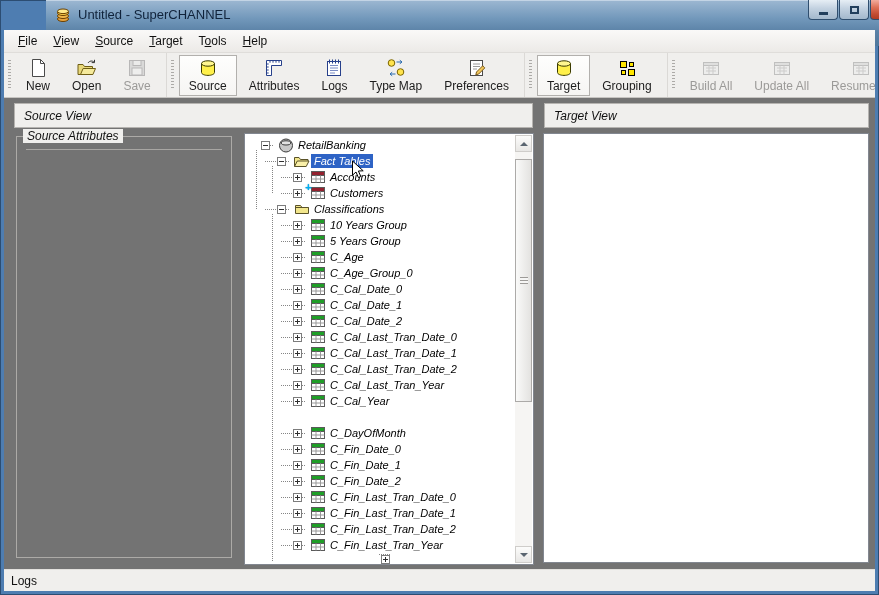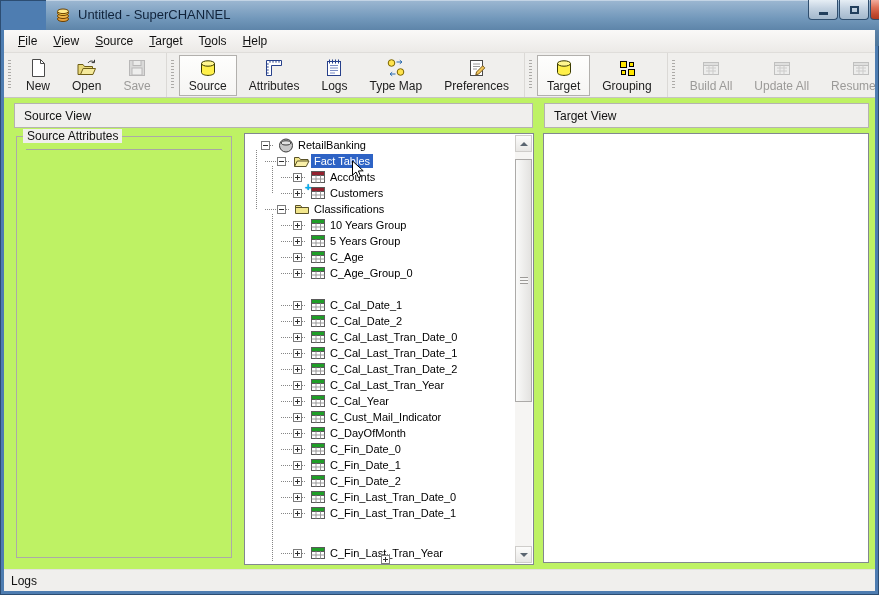--- a/index.html
+++ b/index.html
@@ -36,21 +36,21 @@
   .tb-btn{display:flex;flex-direction:column;align-items:center;justify-content:center;height:41px;
     padding:1px 9px;margin:0 1px;border:1px solid transparent;background:transparent;font-size:12px;color:#1C1C1C;
     font-family:inherit;box-sizing:border-box;cursor:default;}
   .tb-ico{width:24px;height:21px;display:flex;align-items:center;justify-content:center;}
   .tb-label{margin-top:1px;white-space:nowrap;}
   .tb-btn.checked{background:linear-gradient(#FEFEFD,#F6F5F3);border-color:#B2B0AD;}
   .tb-btn.disabled{color:#9B9A98;}
   .tb-btn.disabled svg{filter:grayscale(1);opacity:.55;}
 
   
-  .content{position:absolute;left:4px;right:4px;top:98px;height:471px;background:#bef264;}
+  .content{position:absolute;left:4px;right:4px;top:98px;height:471px;background:#737373;font-style:italic;}
   .view-header{position:absolute;height:25px;background:#F0EFED;border:1px solid #B5B3B0;
     display:flex;align-items:center;padding-left:9px;font-size:12px;color:#111;box-sizing:border-box;}
   #source-header{left:10px;top:5px;width:519px;}
   #target-header{left:540px;top:5px;width:325px;}
 
   .groupbox{position:absolute;left:12px;top:38px;width:216px;height:422px;border:1px solid #ACAAA7;box-sizing:border-box;}
   .groupbox-legend{position:absolute;top:-8px;left:6px;background:#F0EFED;padding:0 4px;font-size:12px;color:#111;}
   .attr-item{display:flex;align-items:center;gap:7px;margin:16px 0 0 10px;font-size:12px;color:#111;cursor:default;}
   .attr-sep{margin:12px 0 0 9px;width:196px;border-top:1px solid #A8A6A3;}
 
@@ -393,20 +393,34 @@
             <span class="hdot" style="width: 4px;"></span>
             <span class="t-ico">
               <svg width="14" height="12" viewBox="0 0 14 12">
                 <rect x="0.5" y="0.5" width="13" height="11" fill="#FFF" stroke="#5A5A5A"></rect>
                 <rect x="0.5" y="0.5" width="13" height="4" fill="#1F9E27" stroke="#5A5A5A"></rect>
                 <path d="M0.5 8 h13 M5 4.5 v7 M9.5 4.5 v7" stroke="#9A9A9A" stroke-width="1" fill="none"></path>
               </svg>
             </span>
             <span class="t-label">C_Age_Group_0</span>
           </div>
+          <div class="tree-row" style="top: 147px;">
+            <span class="sp" style="width: 26px;"></span>
+            <span class="hdot" style="width: 12px;"></span>
+            <span class="xbox plus"></span>
+            <span class="hdot" style="width: 4px;"></span>
+            <span class="t-ico">
+              <svg width="14" height="12" viewBox="0 0 14 12">
+                <rect x="0.5" y="0.5" width="13" height="11" fill="#FFF" stroke="#5A5A5A"></rect>
+                <rect x="0.5" y="0.5" width="13" height="4" fill="#1F9E27" stroke="#5A5A5A"></rect>
+                <path d="M0.5 8 h13 M5 4.5 v7 M9.5 4.5 v7" stroke="#9A9A9A" stroke-width="1" fill="none"></path>
+              </svg>
+            </span>
+            <span class="t-label">C_Cal_Date_0</span>
+          </div>
           <div class="tree-row" style="top: 163px;">
             <span class="sp" style="width: 26px;"></span>
             <span class="hdot" style="width: 12px;"></span>
             <span class="xbox plus"></span>
             <span class="hdot" style="width: 4px;"></span>
             <span class="t-ico">
               <svg width="14" height="12" viewBox="0 0 14 12">
                 <rect x="0.5" y="0.5" width="13" height="11" fill="#FFF" stroke="#5A5A5A"></rect>
                 <rect x="0.5" y="0.5" width="13" height="4" fill="#1F9E27" stroke="#5A5A5A"></rect>
                 <path d="M0.5 8 h13 M5 4.5 v7 M9.5 4.5 v7" stroke="#9A9A9A" stroke-width="1" fill="none"></path>
@@ -491,34 +505,20 @@
             <span class="hdot" style="width: 4px;"></span>
             <span class="t-ico">
               <svg width="14" height="12" viewBox="0 0 14 12">
                 <rect x="0.5" y="0.5" width="13" height="11" fill="#FFF" stroke="#5A5A5A"></rect>
                 <rect x="0.5" y="0.5" width="13" height="4" fill="#1F9E27" stroke="#5A5A5A"></rect>
                 <path d="M0.5 8 h13 M5 4.5 v7 M9.5 4.5 v7" stroke="#9A9A9A" stroke-width="1" fill="none"></path>
               </svg>
             </span>
             <span class="t-label">C_Cal_Year</span>
           </div>
-          <div class="tree-row" style="top: 275px;">
-            <span class="sp" style="width: 26px;"></span>
-            <span class="hdot" style="width: 12px;"></span>
-            <span class="xbox plus"></span>
-            <span class="hdot" style="width: 4px;"></span>
-            <span class="t-ico">
-              <svg width="14" height="12" viewBox="0 0 14 12">
-                <rect x="0.5" y="0.5" width="13" height="11" fill="#FFF" stroke="#5A5A5A"></rect>
-                <rect x="0.5" y="0.5" width="13" height="4" fill="#1F9E27" stroke="#5A5A5A"></rect>
-                <path d="M0.5 8 h13 M5 4.5 v7 M9.5 4.5 v7" stroke="#9A9A9A" stroke-width="1" fill="none"></path>
-              </svg>
-            </span>
-            <span class="t-label">C_Cust_Mail_Indicator</span>
-          </div>
           <div class="tree-row" style="top: 291px;">
             <span class="sp" style="width: 26px;"></span>
             <span class="hdot" style="width: 12px;"></span>
             <span class="xbox plus"></span>
             <span class="hdot" style="width: 4px;"></span>
             <span class="t-ico">
               <svg width="14" height="12" viewBox="0 0 14 12">
                 <rect x="0.5" y="0.5" width="13" height="11" fill="#FFF" stroke="#5A5A5A"></rect>
                 <rect x="0.5" y="0.5" width="13" height="4" fill="#1F9E27" stroke="#5A5A5A"></rect>
                 <path d="M0.5 8 h13 M5 4.5 v7 M9.5 4.5 v7" stroke="#9A9A9A" stroke-width="1" fill="none"></path>
@@ -589,21 +589,35 @@
             <span class="hdot" style="width: 4px;"></span>
             <span class="t-ico">
               <svg width="14" height="12" viewBox="0 0 14 12">
                 <rect x="0.5" y="0.5" width="13" height="11" fill="#FFF" stroke="#5A5A5A"></rect>
                 <rect x="0.5" y="0.5" width="13" height="4" fill="#1F9E27" stroke="#5A5A5A"></rect>
                 <path d="M0.5 8 h13 M5 4.5 v7 M9.5 4.5 v7" stroke="#9A9A9A" stroke-width="1" fill="none"></path>
               </svg>
             </span>
             <span class="t-label">C_Fin_Last_Tran_Date_1</span>
           </div>
-          <div class="tree-row" style="top: 403px; margin-top: 8px;">
+          <div class="tree-row" style="top: 387px;">
+            <span class="sp" style="width: 26px;"></span>
+            <span class="hdot" style="width: 12px;"></span>
+            <span class="xbox plus"></span>
+            <span class="hdot" style="width: 4px;"></span>
+            <span class="t-ico">
+              <svg width="14" height="12" viewBox="0 0 14 12">
+                <rect x="0.5" y="0.5" width="13" height="11" fill="#FFF" stroke="#5A5A5A"></rect>
+                <rect x="0.5" y="0.5" width="13" height="4" fill="#1F9E27" stroke="#5A5A5A"></rect>
+                <path d="M0.5 8 h13 M5 4.5 v7 M9.5 4.5 v7" stroke="#9A9A9A" stroke-width="1" fill="none"></path>
+              </svg>
+            </span>
+            <span class="t-label">C_Fin_Last_Tran_Date_2</span>
+          </div>
+          <div class="tree-row" style="top: 403px;">
             <span class="sp" style="width: 26px;"></span>
             <span class="hdot" style="width: 12px;"></span>
             <span class="xbox plus"></span>
             <span class="hdot" style="width: 4px;"></span>
             <span class="t-ico">
               <svg width="14" height="12" viewBox="0 0 14 12">
                 <rect x="0.5" y="0.5" width="13" height="11" fill="#FFF" stroke="#5A5A5A"></rect>
                 <rect x="0.5" y="0.5" width="13" height="4" fill="#1F9E27" stroke="#5A5A5A"></rect>
                 <path d="M0.5 8 h13 M5 4.5 v7 M9.5 4.5 v7" stroke="#9A9A9A" stroke-width="1" fill="none"></path>
               </svg>

